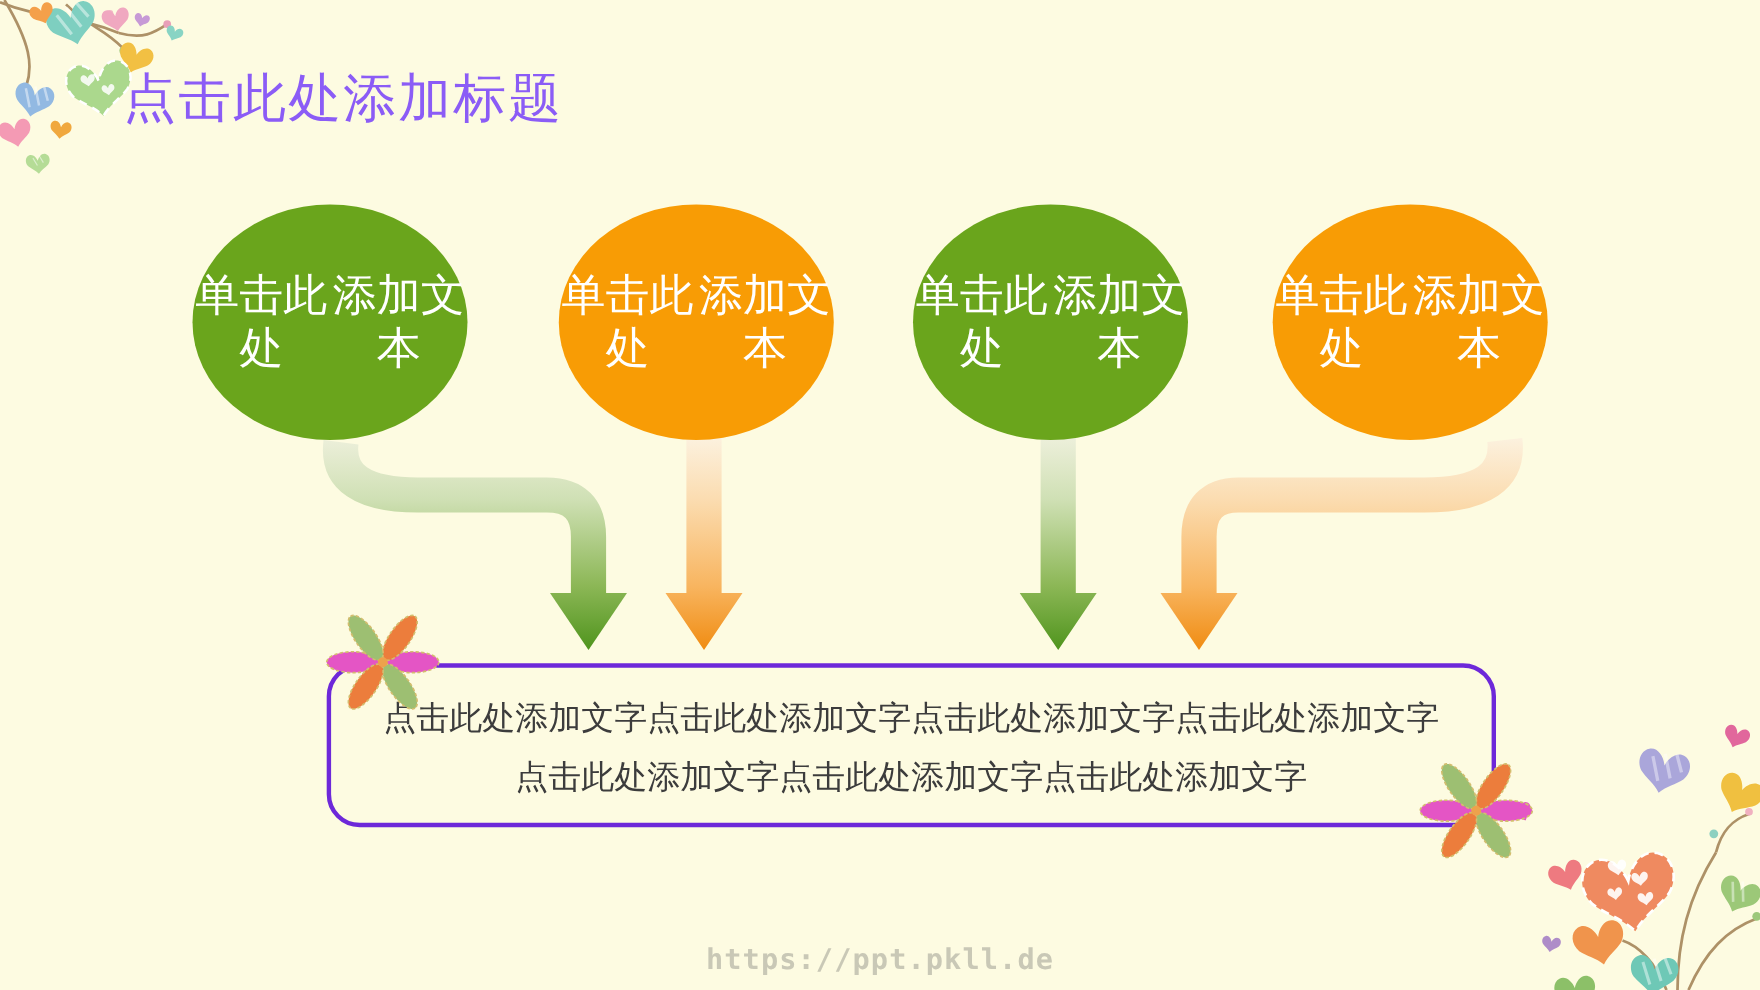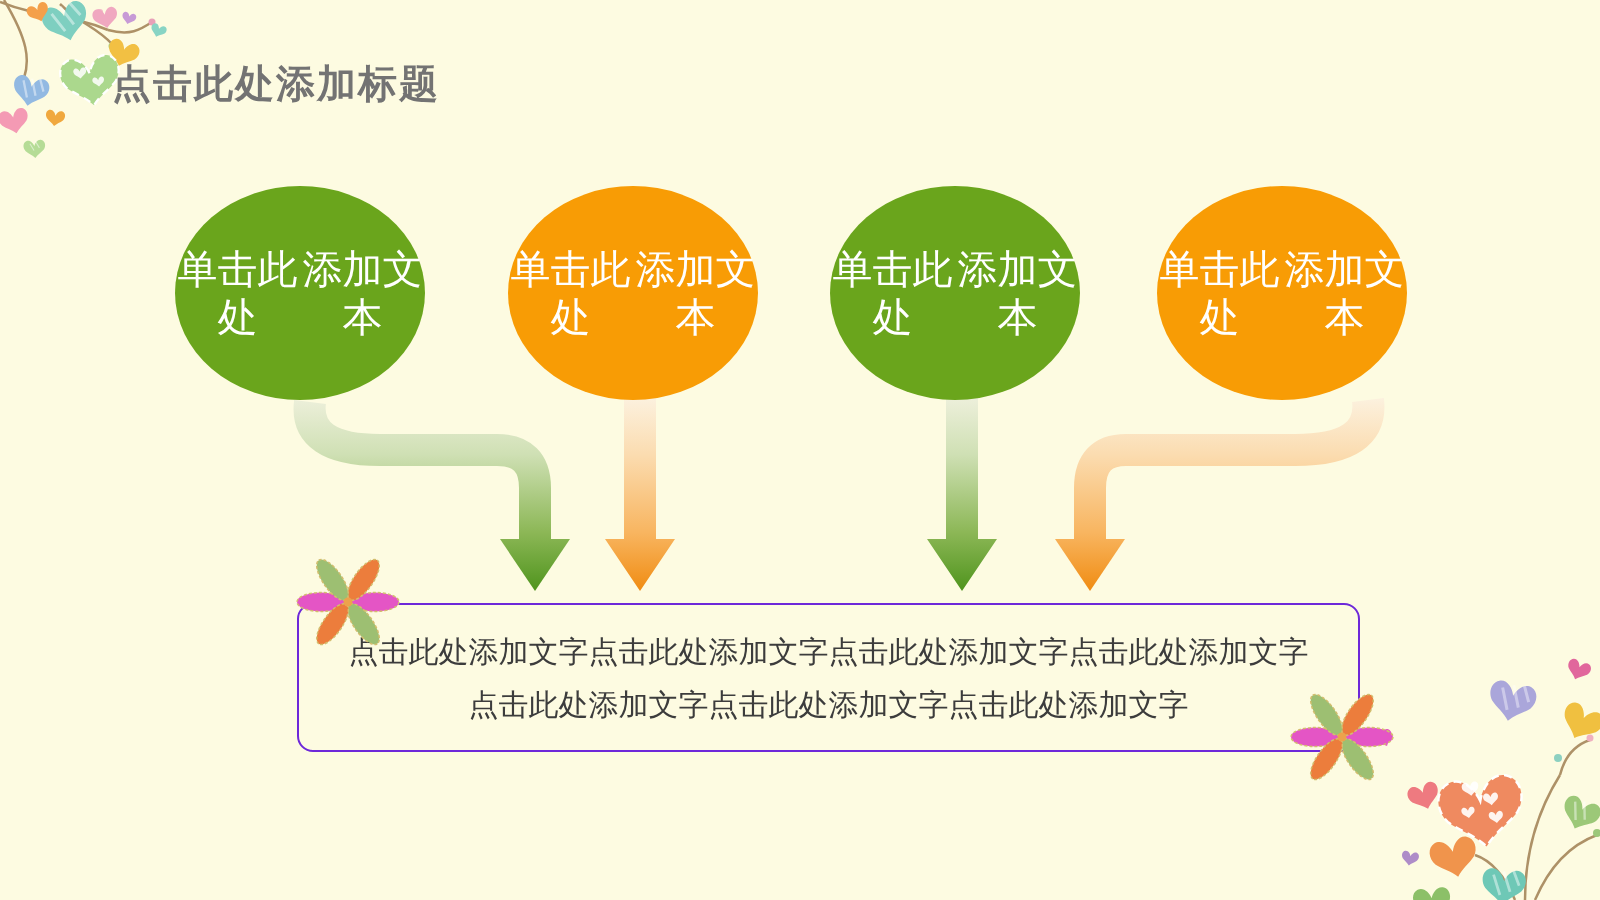--- a/index.html
+++ b/index.html
@@ -4,36 +4,36 @@
 <style>
   html,body{margin:0;padding:0;background:#ffffff;}
   .slide{
     position:relative;width:1600px;height:900px;overflow:hidden;
     background:#fdfbe1;
     font-family:"Liberation Sans",sans-serif;
   }
   
   .title{
     position:absolute;left:112px;top:57px;z-index:3;
-    font-size:39px;font-weight:700;letter-spacing:2px;color:#737373;
+    font-size:48px;font-weight:400;letter-spacing:2px;color:#8b5cf6;
   }
   
   .oval{
     position:absolute;top:186px;width:250px;height:214px;border-radius:50%;
     display:flex;align-items:center;justify-content:center;
     z-index:3;color:#ffffff;font-size:40px;line-height:1.2;text-align:center;
   }
   
   .overlay{position:absolute;left:0;top:0;z-index:2;pointer-events:none;}
   .overlay.flowers{z-index:5;}
   .decor{position:absolute;z-index:1;pointer-events:none;}
   
   .textbox{
     position:absolute;left:297px;top:603px;width:1063px;height:149px;z-index:3;
-    border:2px solid #6d28d9;border-radius:16px;box-sizing:border-box;
+    border:4px solid #6d28d9;border-radius:30px;box-sizing:border-box;
   }
   .textbox p{
     width:965px;margin:20px auto 0;text-align:center;
     font-size:30px;line-height:53px;color:#3c3c3c;word-break:break-all;
   }
   
   .watermark{
     position:absolute;left:0;bottom:12px;width:100%;text-align:center;z-index:3;
     font-family:"DejaVu Sans Mono",monospace;font-weight:700;
     font-size:26px;letter-spacing:1px;color:#c9c8b6;
@@ -212,14 +212,15 @@
         <ellipse rx="24" ry="9.5" transform="rotate(-125) translate(27,0)" fill="#9dbf72"></ellipse>
         <ellipse rx="24" ry="9.5" transform="rotate(55) translate(27,0)" fill="#9dbf72"></ellipse>
         <ellipse rx="24" ry="9.5" transform="rotate(125) translate(27,0)" fill="#ec7d3c"></ellipse>
         <circle r="4.5" fill="#eda24c" stroke="none"></circle>
       </g>
     </defs>
     <use href="#flowerProto" transform="translate(348,602)"></use>
     <use href="#flowerProto" transform="translate(1342,737)"></use>
   </svg>
 
+  <div class="watermark">https://ppt.pkll.de</div>
 
 </div>
 
 </body></html>

